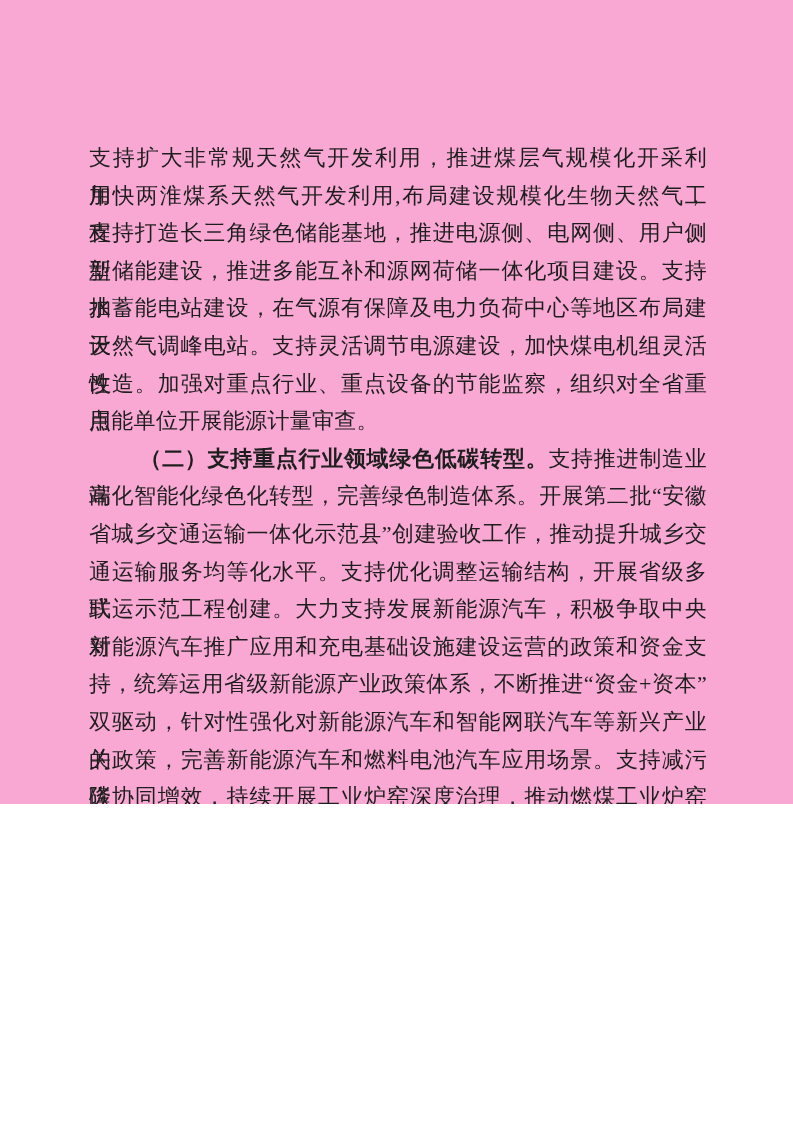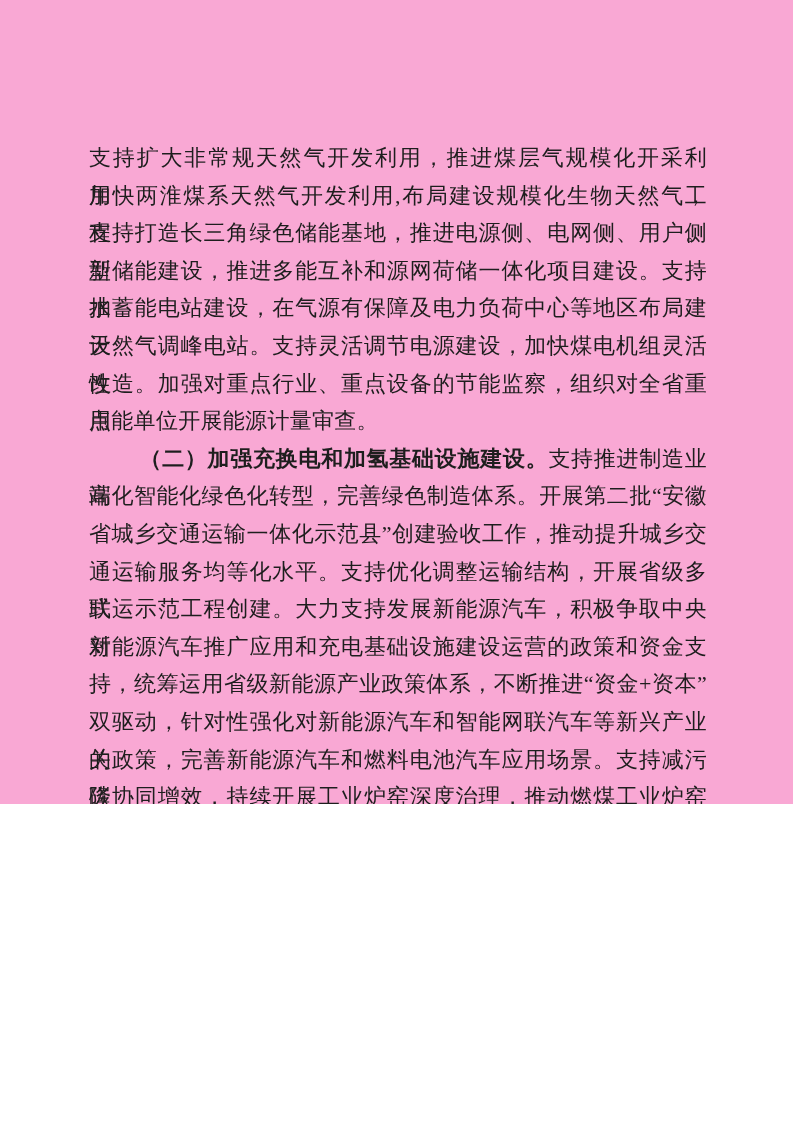--- a/index.html
+++ b/index.html
@@ -58,21 +58,21 @@
     <div class="line">支持扩大非常规天然气开发利用，推进煤层气规模化开采利用，</div>
     <div class="line">加快两淮煤系天然气开发利用,布局建设规模化生物天然气工程。</div>
     <div class="line">支持打造长三角绿色储能基地，推进电源侧、电网侧、用户侧新</div>
     <div class="line">型储能建设，推进多能互补和源网荷储一体化项目建设。支持抽</div>
     <div class="line">水蓄能电站建设，在气源有保障及电力负荷中心等地区布局建设</div>
     <div class="line">天然气调峰电站。支持灵活调节电源建设，加快煤电机组灵活性</div>
     <div class="line">改造。加强对重点行业、重点设备的节能监察，组织对全省重点</div>
     <div class="line para-last">用能单位开展能源计量审查。</div>
 
     <div class="line">
-      <span class="indent-spacer"></span><span class="heading-bold">（二）加强充换电和加氢基础设施建设。</span><span>支持推进制造业高</span>
+      <span class="indent-spacer"></span><span class="heading-bold">（二）支持重点行业领域绿色低碳转型。</span><span>支持推进制造业高</span>
     </div>
     <div class="line">端化智能化绿色化转型，完善绿色制造体系。开展第二批“安徽</div>
     <div class="line">省城乡交通运输一体化示范县”创建验收工作，推动提升城乡交</div>
     <div class="line">通运输服务均等化水平。支持优化调整运输结构，开展省级多式</div>
     <div class="line">联运示范工程创建。大力支持发展新能源汽车，积极争取中央对</div>
     <div class="line">新能源汽车推广应用和充电基础设施建设运营的政策和资金支</div>
     <div class="line">持，统筹运用省级新能源产业政策体系，不断推进“资金+资本”</div>
     <div class="line">双驱动，针对性强化对新能源汽车和智能网联汽车等新兴产业的</div>
     <div class="line">关政策，完善新能源汽车和燃料电池汽车应用场景。支持减污降</div>
     <div class="line">碳协同增效，持续开展工业炉窑深度治理，推动燃煤工业炉窑清</div>

